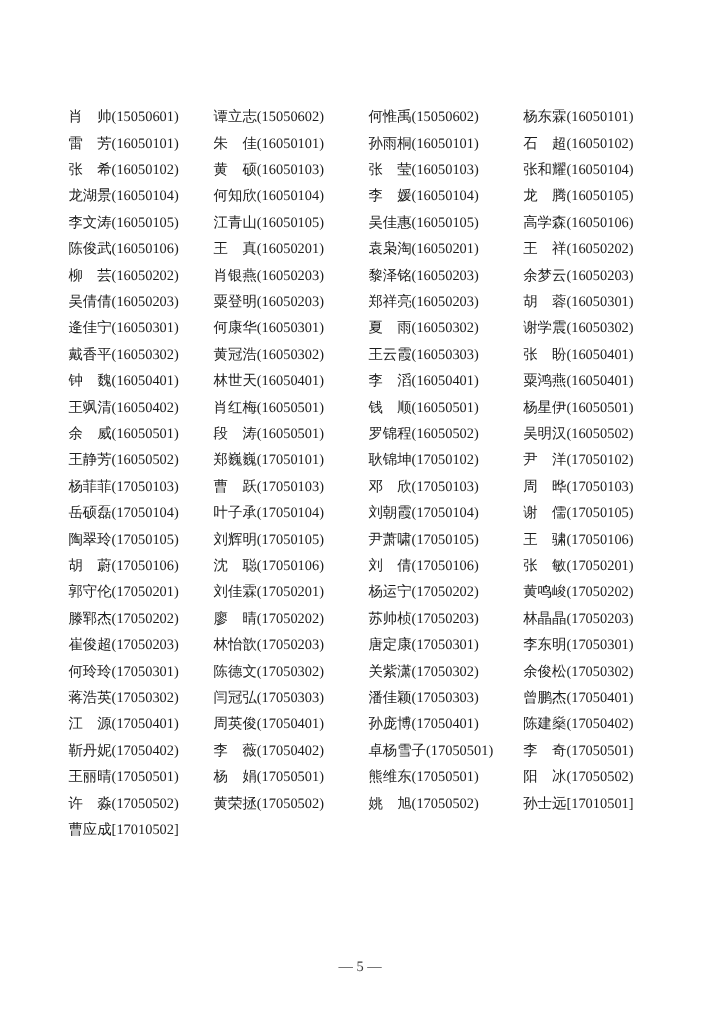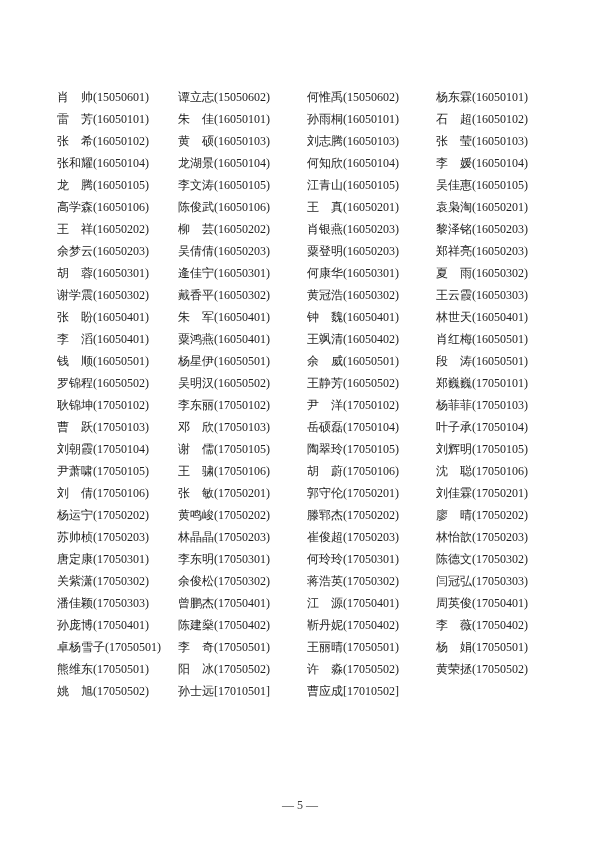--- a/index.html
+++ b/index.html
@@ -43,21 +43,20 @@
       <div class="entry"><span class="nm">肖<span class="gap"></span>帅</span><span class="idno">(15050601)</span></div>
       <div class="entry"><span class="nm">谭立志</span><span class="idno">(15050602)</span></div>
       <div class="entry"><span class="nm">何惟禹</span><span class="idno">(15050602)</span></div>
       <div class="entry"><span class="nm">杨东霖</span><span class="idno">(16050101)</span></div>
       <div class="entry"><span class="nm">雷<span class="gap"></span>芳</span><span class="idno">(16050101)</span></div>
       <div class="entry"><span class="nm">朱<span class="gap"></span>佳</span><span class="idno">(16050101)</span></div>
       <div class="entry"><span class="nm">孙雨桐</span><span class="idno">(16050101)</span></div>
       <div class="entry"><span class="nm">石<span class="gap"></span>超</span><span class="idno">(16050102)</span></div>
       <div class="entry"><span class="nm">张<span class="gap"></span>希</span><span class="idno">(16050102)</span></div>
       <div class="entry"><span class="nm">黄<span class="gap"></span>硕</span><span class="idno">(16050103)</span></div>
-      <div class="entry"><span class="nm">刘志腾</span><span class="idno">(16050103)</span></div>
       <div class="entry"><span class="nm">张<span class="gap"></span>莹</span><span class="idno">(16050103)</span></div>
       <div class="entry"><span class="nm">张和耀</span><span class="idno">(16050104)</span></div>
       <div class="entry"><span class="nm">龙湖景</span><span class="idno">(16050104)</span></div>
       <div class="entry"><span class="nm">何知欣</span><span class="idno">(16050104)</span></div>
       <div class="entry"><span class="nm">李<span class="gap"></span>媛</span><span class="idno">(16050104)</span></div>
       <div class="entry"><span class="nm">龙<span class="gap"></span>腾</span><span class="idno">(16050105)</span></div>
       <div class="entry"><span class="nm">李文涛</span><span class="idno">(16050105)</span></div>
       <div class="entry"><span class="nm">江青山</span><span class="idno">(16050105)</span></div>
       <div class="entry"><span class="nm">吴佳惠</span><span class="idno">(16050105)</span></div>
       <div class="entry"><span class="nm">高学森</span><span class="idno">(16050106)</span></div>
@@ -74,41 +73,40 @@
       <div class="entry"><span class="nm">郑祥亮</span><span class="idno">(16050203)</span></div>
       <div class="entry"><span class="nm">胡<span class="gap"></span>蓉</span><span class="idno">(16050301)</span></div>
       <div class="entry"><span class="nm">逄佳宁</span><span class="idno">(16050301)</span></div>
       <div class="entry"><span class="nm">何康华</span><span class="idno">(16050301)</span></div>
       <div class="entry"><span class="nm">夏<span class="gap"></span>雨</span><span class="idno">(16050302)</span></div>
       <div class="entry"><span class="nm">谢学震</span><span class="idno">(16050302)</span></div>
       <div class="entry"><span class="nm">戴香平</span><span class="idno">(16050302)</span></div>
       <div class="entry"><span class="nm">黄冠浩</span><span class="idno">(16050302)</span></div>
       <div class="entry"><span class="nm">王云霞</span><span class="idno">(16050303)</span></div>
       <div class="entry"><span class="nm">张<span class="gap"></span>盼</span><span class="idno">(16050401)</span></div>
-      <div class="entry"><span class="nm">朱<span class="gap"></span>军</span><span class="idno">(16050401)</span></div>
       <div class="entry"><span class="nm">钟<span class="gap"></span>魏</span><span class="idno">(16050401)</span></div>
       <div class="entry"><span class="nm">林世天</span><span class="idno">(16050401)</span></div>
       <div class="entry"><span class="nm">李<span class="gap"></span>滔</span><span class="idno">(16050401)</span></div>
       <div class="entry"><span class="nm">粟鸿燕</span><span class="idno">(16050401)</span></div>
       <div class="entry"><span class="nm">王飒清</span><span class="idno">(16050402)</span></div>
       <div class="entry"><span class="nm">肖红梅</span><span class="idno">(16050501)</span></div>
       <div class="entry"><span class="nm">钱<span class="gap"></span>顺</span><span class="idno">(16050501)</span></div>
       <div class="entry"><span class="nm">杨星伊</span><span class="idno">(16050501)</span></div>
       <div class="entry"><span class="nm">余<span class="gap"></span>威</span><span class="idno">(16050501)</span></div>
       <div class="entry"><span class="nm">段<span class="gap"></span>涛</span><span class="idno">(16050501)</span></div>
       <div class="entry"><span class="nm">罗锦程</span><span class="idno">(16050502)</span></div>
       <div class="entry"><span class="nm">吴明汉</span><span class="idno">(16050502)</span></div>
       <div class="entry"><span class="nm">王静芳</span><span class="idno">(16050502)</span></div>
       <div class="entry"><span class="nm">郑巍巍</span><span class="idno">(17050101)</span></div>
       <div class="entry"><span class="nm">耿锦坤</span><span class="idno">(17050102)</span></div>
-      <div class="entry"><span class="nm">李东丽</span><span class="idno">(17050102)</span></div>
       <div class="entry"><span class="nm">尹<span class="gap"></span>洋</span><span class="idno">(17050102)</span></div>
       <div class="entry"><span class="nm">杨菲菲</span><span class="idno">(17050103)</span></div>
       <div class="entry"><span class="nm">曹<span class="gap"></span>跃</span><span class="idno">(17050103)</span></div>
       <div class="entry"><span class="nm">邓<span class="gap"></span>欣</span><span class="idno">(17050103)</span></div>
+      <div class="entry"><span class="nm">周<span class="gap"></span>晔</span><span class="idno">(17050103)</span></div>
       <div class="entry"><span class="nm">岳硕磊</span><span class="idno">(17050104)</span></div>
       <div class="entry"><span class="nm">叶子承</span><span class="idno">(17050104)</span></div>
       <div class="entry"><span class="nm">刘朝霞</span><span class="idno">(17050104)</span></div>
       <div class="entry"><span class="nm">谢<span class="gap"></span>儒</span><span class="idno">(17050105)</span></div>
       <div class="entry"><span class="nm">陶翠玲</span><span class="idno">(17050105)</span></div>
       <div class="entry"><span class="nm">刘辉明</span><span class="idno">(17050105)</span></div>
       <div class="entry"><span class="nm">尹萧啸</span><span class="idno">(17050105)</span></div>
       <div class="entry"><span class="nm">王<span class="gap"></span>骕</span><span class="idno">(17050106)</span></div>
       <div class="entry"><span class="nm">胡<span class="gap"></span>蔚</span><span class="idno">(17050106)</span></div>
       <div class="entry"><span class="nm">沈<span class="gap"></span>聪</span><span class="idno">(17050106)</span></div>

